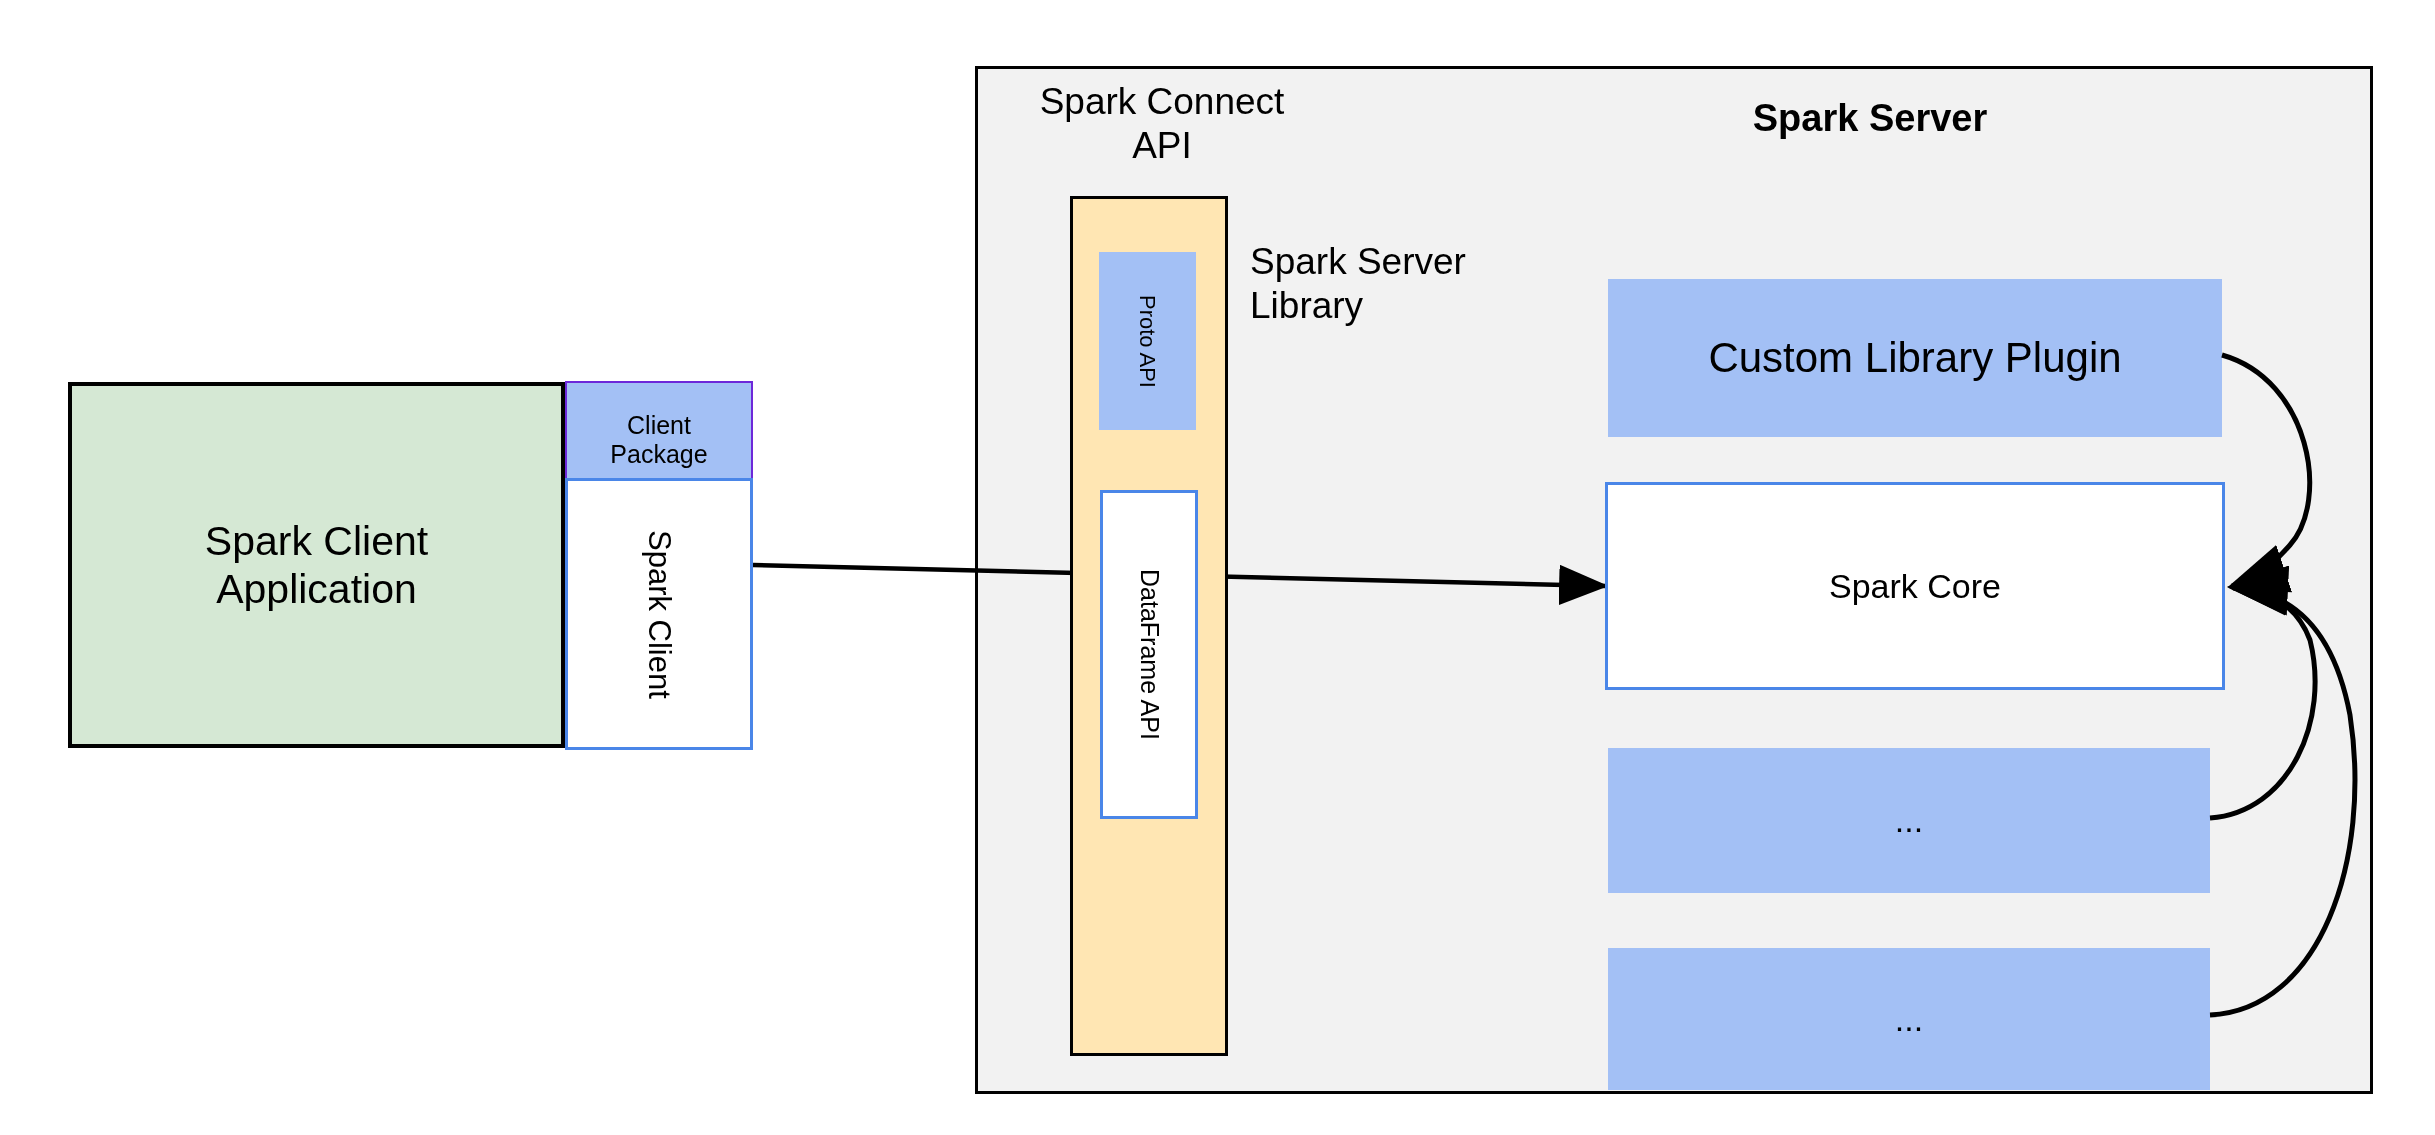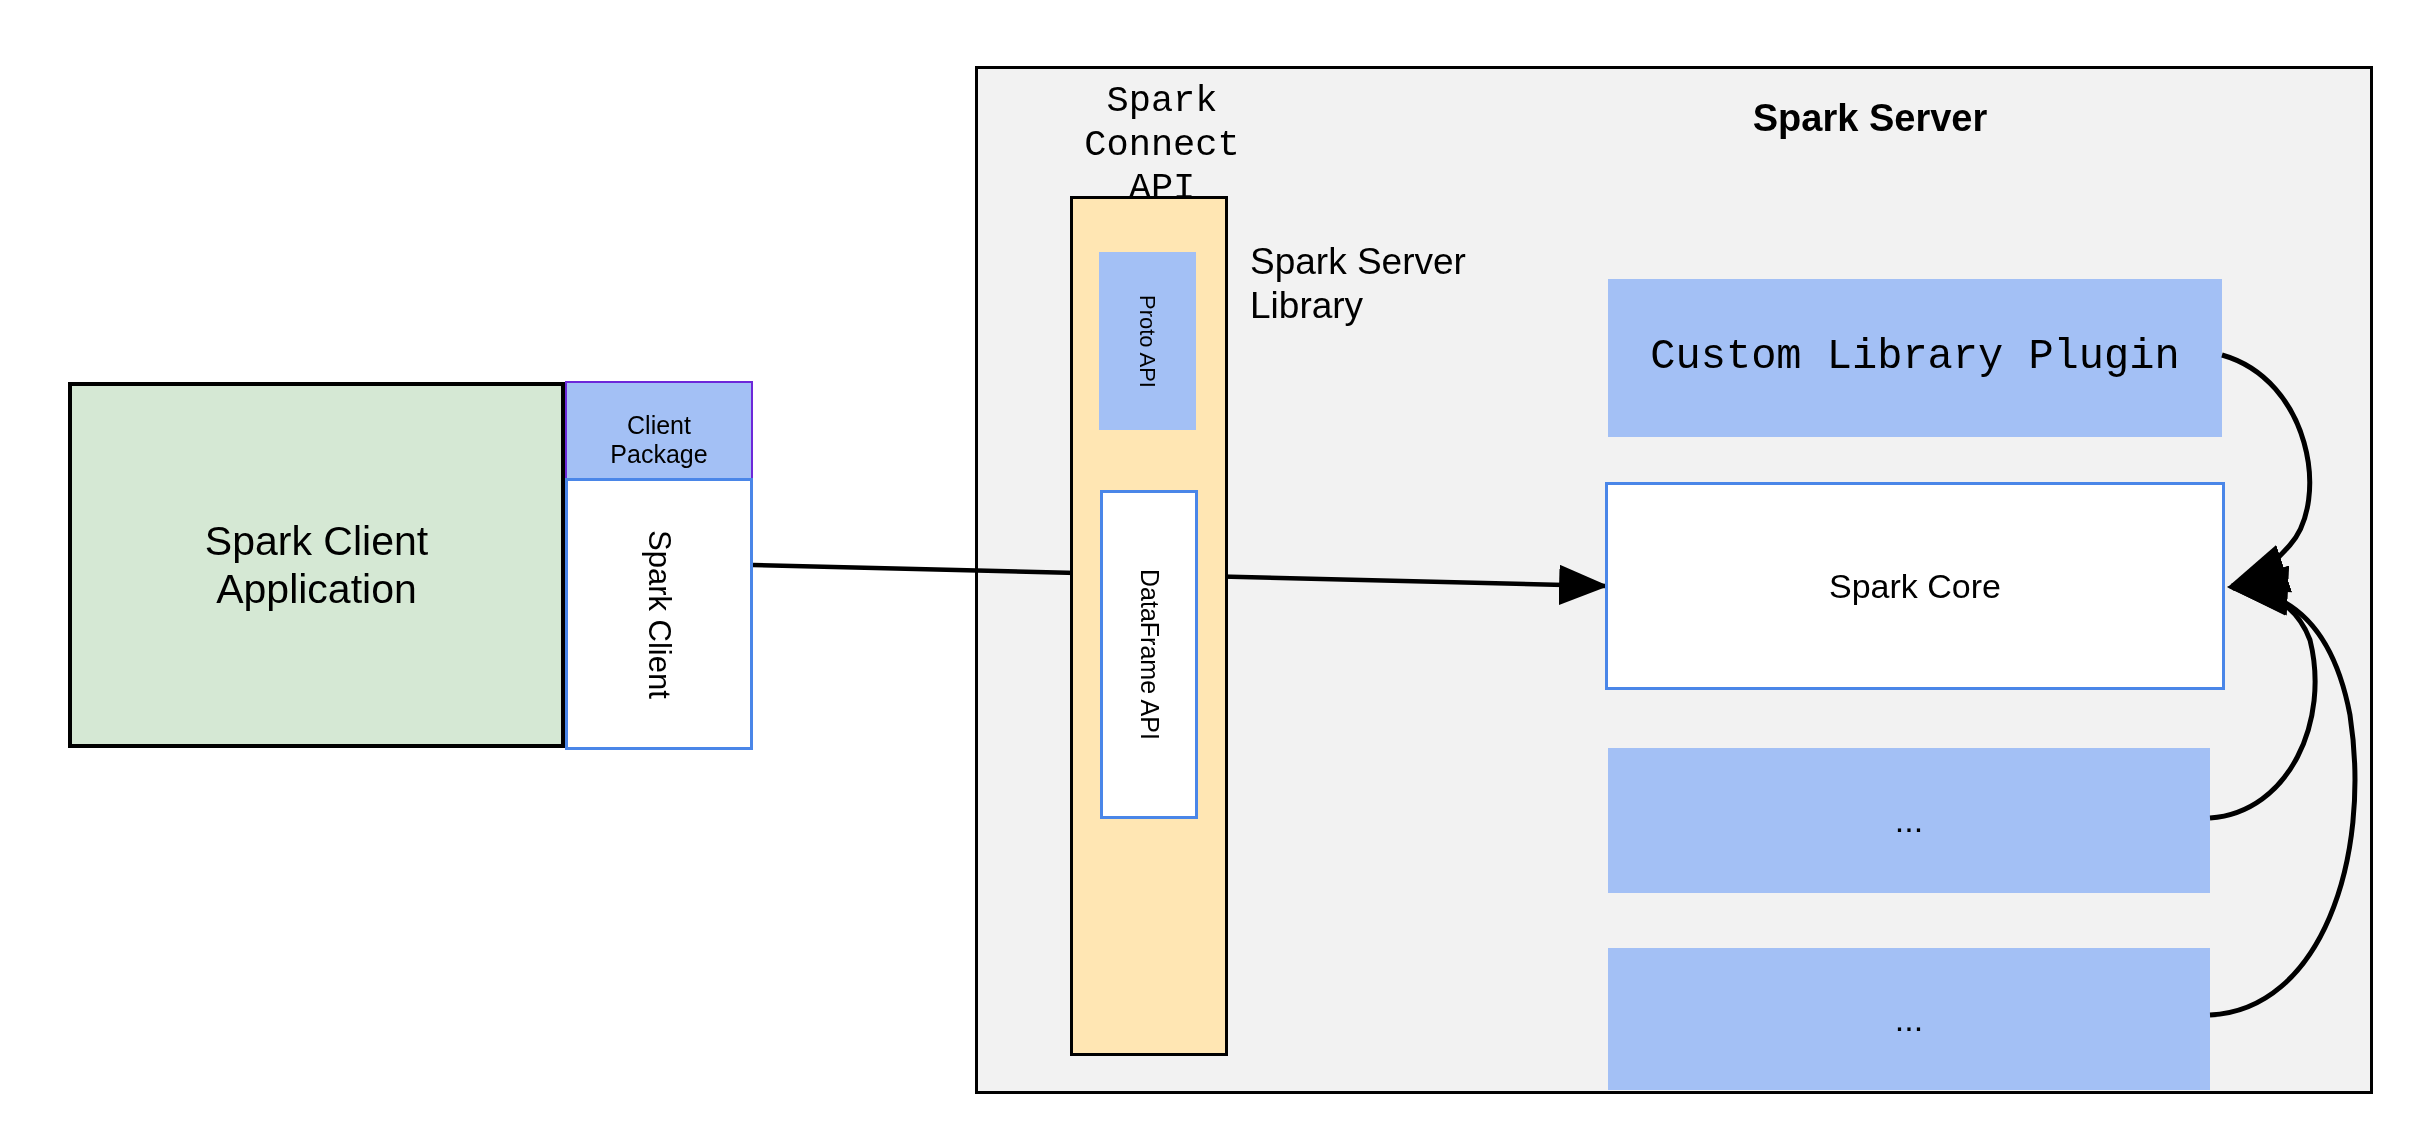--- a/index.html
+++ b/index.html
@@ -116,21 +116,20 @@
     z-index: 6;
   }
 
   
   #custom-library-plugin {
     left: 1608px; top: 279px;
     width: 614px; height: 158px;
     background: #a3c0f5;
     font-size: 42px;
     z-index: 3;
-    font-family: Liberation Mono, monospace;
   }
   #spark-core {
     left: 1605px; top: 482px;
     width: 620px; height: 208px;
     background: #ffffff;
     border: 3px solid #4a86e8;
     font-size: 34px;
     z-index: 3;
   }
   #ellipsis-box-1 {
@@ -215,21 +214,21 @@
 
   <div class="node" id="proto-api">
     <span class="vertical-text">Proto API</span>
   </div>
 
   <div class="node" id="dataframe-api">
     <span class="vertical-text">DataFrame API</span>
   </div>
 
   <div class="node" id="spark-connect-label">
-    <span style="white-space: pre-line; font-family: Liberation Mono, monospace;">Spark Connect
+    <span style="white-space: pre-line;">Spark Connect
 API</span>
   </div>
 
   <div class="node" id="spark-server-title">
     <span>Spark Server</span>
   </div>
 
   <div class="node" id="server-library-label">
     <span style="white-space: pre-line;">Spark Server
 Library</span>

